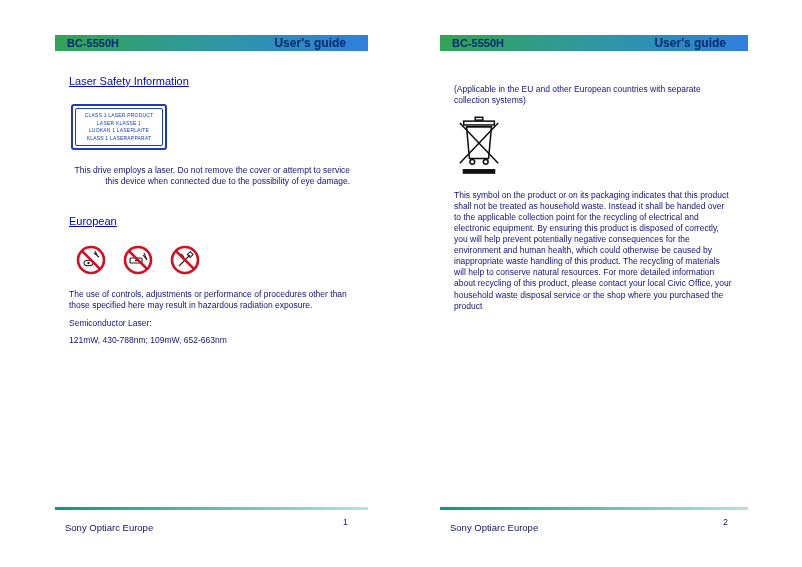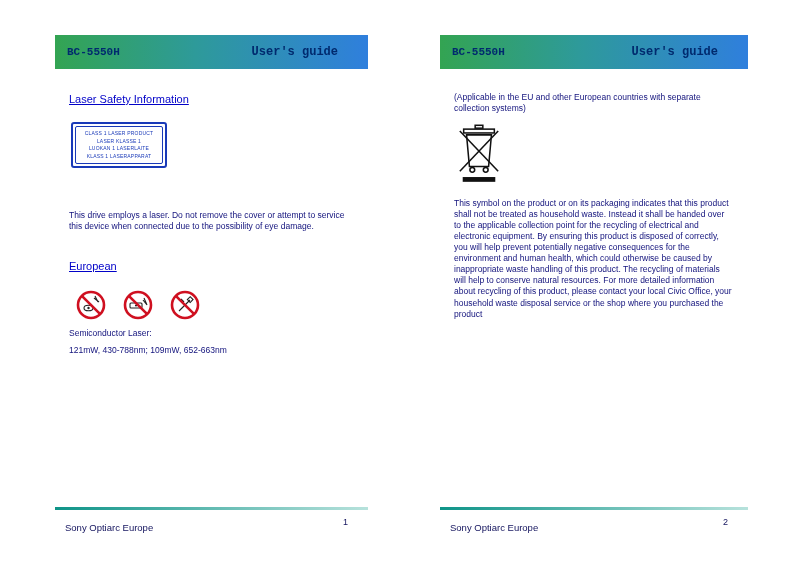--- a/index.html
+++ b/index.html
@@ -13,39 +13,39 @@
     --rule-start:#0e9488;
     --rule-end:#b7e2dc;
     --label-blue:#1a3ab8;
   }
   *{box-sizing:border-box;margin:0;padding:0;}
   html,body{width:802px;height:567px;}
   body{background:#ffffff;font-family:"Liberation Sans",sans-serif;position:relative;overflow:hidden;}
   .page{position:absolute;top:35px;width:313px;height:510px;background:#fff;}
   .page--left{left:55px;}
   .page--right{left:440px;width:308px;}
-  .page-header{height:34px;background:linear-gradient(90deg,var(--header-grad-start) 0%,var(--header-grad-mid) 45%,var(--header-grad-end) 100%);display:flex;align-items:center;justify-content:space-between;padding:0 30px 0 12px;font-family:Liberation Mono, monospace;}
+  .page-header{height:16px;background:linear-gradient(90deg,var(--header-grad-start) 0%,var(--header-grad-mid) 45%,var(--header-grad-end) 100%);display:flex;align-items:center;justify-content:space-between;padding:0 22px 0 12px;}
   .page-header .model{font-size:11px;font-weight:bold;color:var(--header-text);}
   .page-header .guide{font-size:12px;font-weight:bold;color:var(--header-text);}
   .content{padding:0 14px;color:var(--body-text);}
   h2{font-size:11px;font-weight:normal;color:var(--heading-text);text-decoration:underline;}
   .h-laser{margin-top:24px;}
   .laser-box{margin-top:17px;margin-left:2px;width:96px;border:2px solid var(--label-blue);border-radius:3px;padding:2px;background:#fff;}
   .laser-box-inner{border:1px solid var(--label-blue);border-radius:2px;padding:3px 2px;text-align:center;}
   .laser-box-inner div{font-size:5px;line-height:1.5;color:var(--label-blue);letter-spacing:.2px;white-space:nowrap;}
   p.body{font-size:8.5px;line-height:1.3;}
-  .p-laser{margin-top:42px;padding-right:4px;}
+  .p-laser{margin-top:15px;padding-right:4px;text-align:right;}
   .h-caution{margin-top:28px;}
   .icons-row{margin-top:17px;display:flex;gap:15px;padding-left:6px;}
   .icons-row svg{display:block;}
   .p-caution{margin-top:13px;padding-right:4px;}
   .h-spec{margin-top:12px;}
   .spec-line{font-size:8.5px;margin-top:7px;}
   .h-disposal{margin-top:24px;}
-  .p-applicable{margin-top:23px;padding-right:10px;}
+  .p-applicable{margin-top:33px;padding-right:10px;}
   .weee-wrap{margin-top:10px;padding-left:2px;}
   .p-disposal{margin-top:8px;padding-right:2px;}
   .page-footer{position:absolute;left:0;right:0;bottom:12px;}
   .footer-rule{height:3px;background:linear-gradient(90deg,var(--rule-start),var(--rule-end));}
   .footer-row{display:flex;justify-content:space-between;align-items:flex-start;padding:12px 20px 0 10px;font-size:9.5px;color:#14145e;}
   .pagenum{position:relative;top:-5px;font-size:9px;color:#14145e;}
 </style>
 </head>
 <body>
 
@@ -99,20 +99,21 @@
           <g stroke="#222" stroke-width="1.1" fill="none">
             <path d="M10 22 L21 11 M12 10 l3 3 M19 19 l3 3"></path>
             <rect x="19.2" y="8.6" width="4" height="4" transform="rotate(45 21.2 10.6)"></rect>
           </g>
           <circle cx="16" cy="16" r="13" fill="none" stroke="#cf1020" stroke-width="2.6"></circle>
           <line x1="6.8" y1="6.8" x2="25.2" y2="25.2" stroke="#cf1020" stroke-width="2.6"></line>
         </svg>
       </span>
     </div>
 
+    <p class="body p-caution">The use of controls, adjustments or performance of procedures other than those specified here may result in hazardous radiation exposure.</p>
 
     <p class="spec-line">Semiconductor Laser:</p>
     <p class="spec-line">121mW, 430-788nm; 109mW, 652-663nm</p>
   </div>
 
   <footer class="page-footer">
     <div class="footer-rule"></div>
     <div class="footer-row">
       <span class="company">Sony Optiarc Europe</span>
       <span class="pagenum">1</span>

